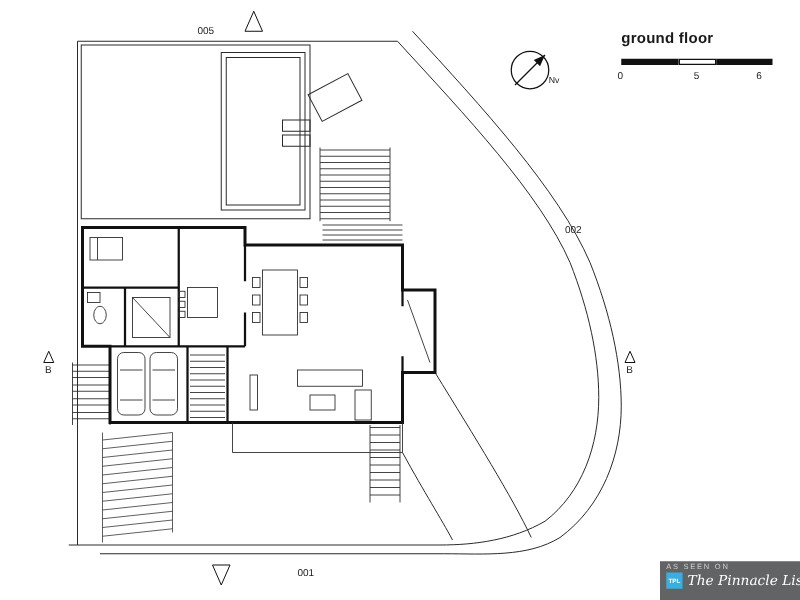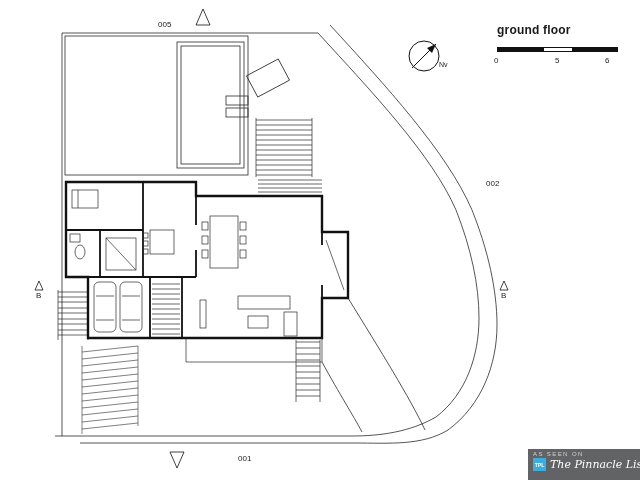--- a/index.html
+++ b/index.html
@@ -5,21 +5,21 @@
   html,body{margin:0;padding:0;background:#ffffff;}
   body{width:640px;height:480px;position:relative;overflow:hidden;
        font-family:"Liberation Sans",sans-serif;color:#1a1a1a;}
   #plan-svg{position:absolute;left:0;top:0;}
   .lbl{position:absolute;line-height:1;color:#1a1a1a;}
   .lbl-title{left:497px;top:24px;font-size:12px;font-weight:bold;letter-spacing:.2px;}
   .lbl-s0{left:494px;top:57px;font-size:8px;}
   .lbl-s5{left:555px;top:57px;font-size:8px;}
   .lbl-s10{left:605px;top:57px;font-size:8px;}
   .lbl-003{left:158px;top:21px;font-size:8px;}
-  .lbl-002{left:452px;top:180px;font-size:8px;margin-left:34px;}
+  .lbl-002{left:452px;top:180px;font-size:8px;}
   .lbl-001{left:238px;top:455px;font-size:8px;}
   .lbl-bl{left:36px;top:292px;font-size:8px;}
   .lbl-br{left:501px;top:292px;font-size:8px;}
   .lbl-nv{left:439px;top:61px;font-size:7px;}
   .scalebar{position:absolute;left:497px;top:47px;width:121px;height:6px;}
   .scalebar span{position:absolute;top:0;height:5px;box-sizing:border-box;}
   .sb1{left:0;width:46px;background:#111;}
   .sb2{left:46px;width:30px;background:#fff;border:1px solid #111;}
   .sb3{left:76px;width:45px;background:#111;}
   .watermark{position:absolute;left:528px;top:449px;width:112px;height:31px;

